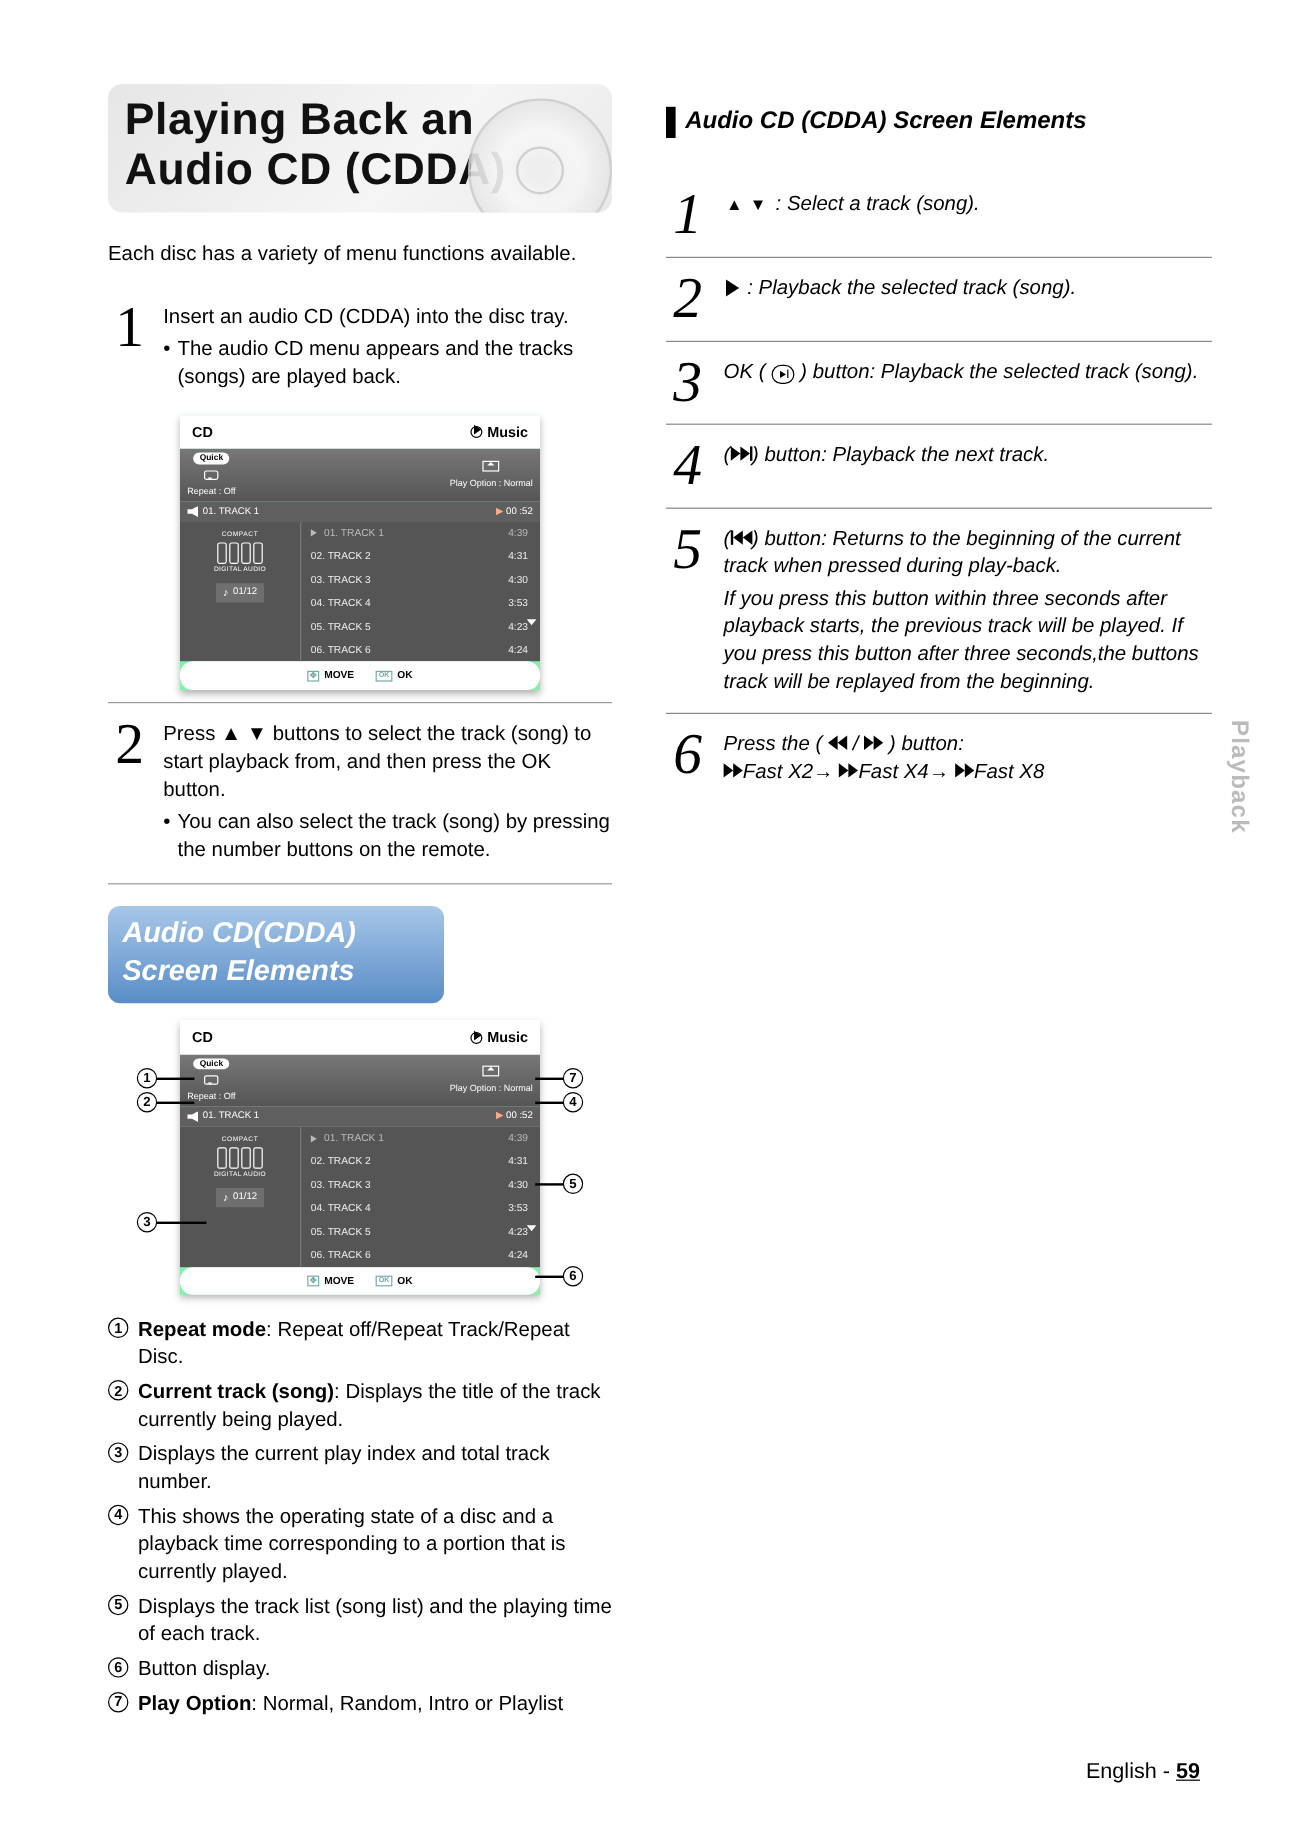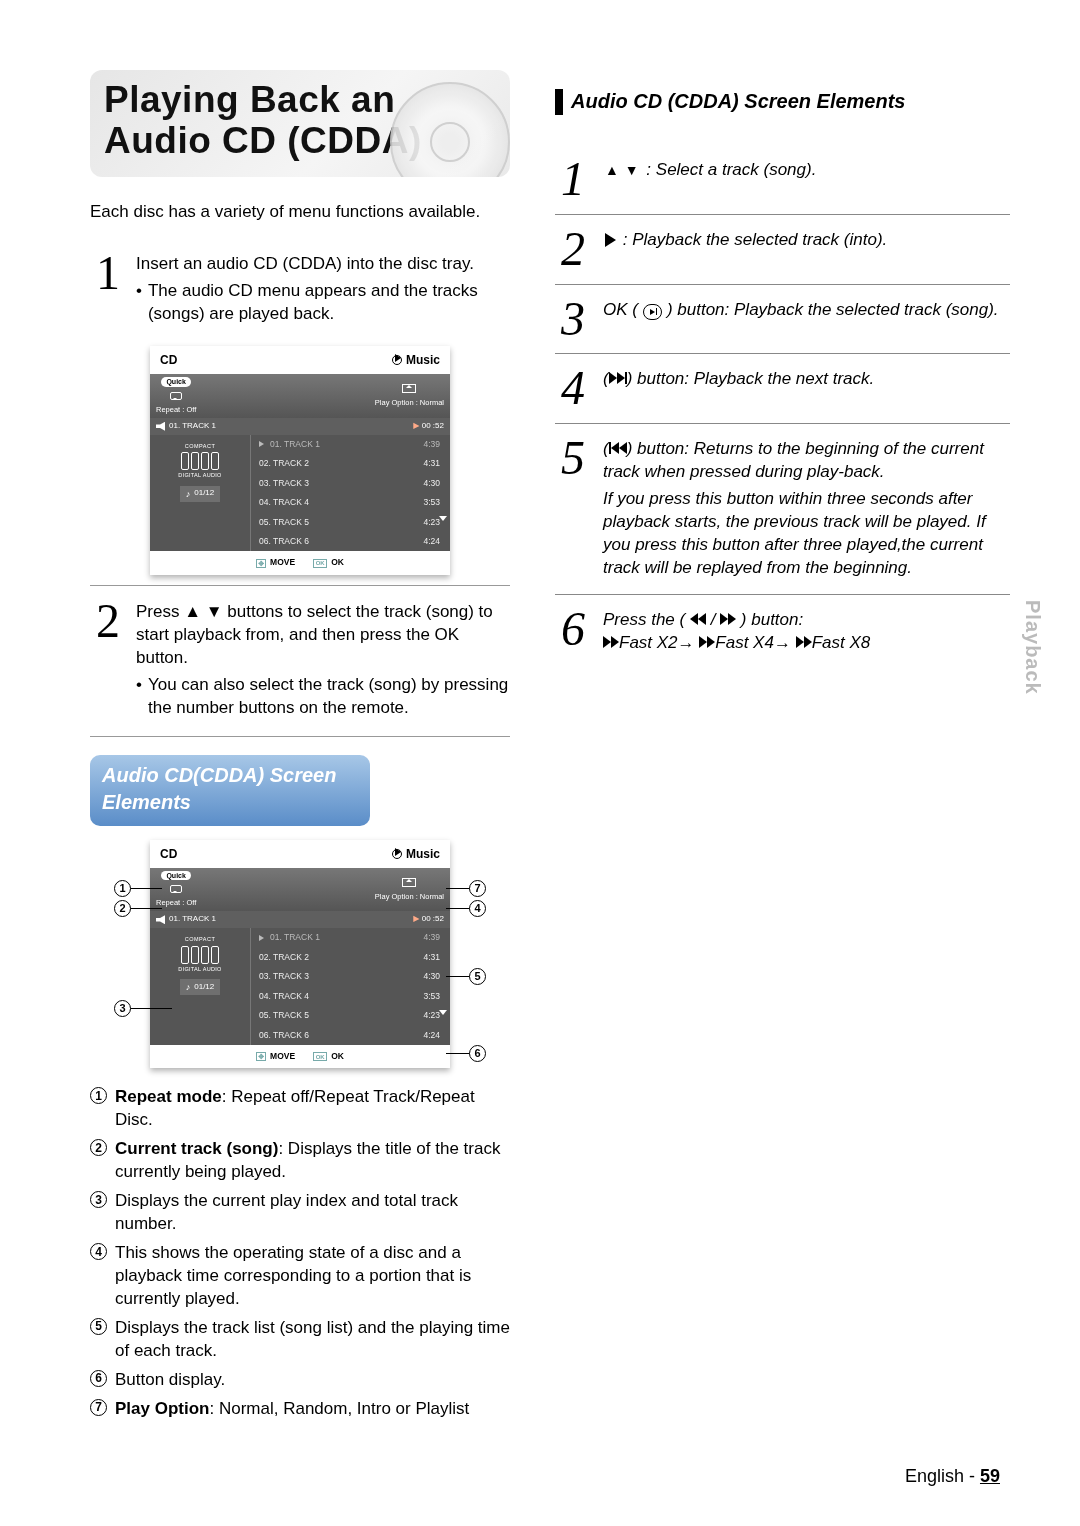--- a/index.html
+++ b/index.html
@@ -81,21 +81,21 @@
   }
   .right-heading .bar {
     width: 8px; height: 26px; background: #000;
   }
 
   .screen-heading {
     background: linear-gradient(#a7c7e7, #5a8dc8);
     color: #fff;
     font-weight: 700;
     font-style: italic;
-    font-size: 20px;
+    font-size: 24px;
     padding: 7px 12px 10px 12px;
     border-radius: 10px;
     display: inline-block;
     margin: 14px 0 14px 0;
     width: 280px;
   }
 
   
   .cd-screen {
     width: 300px;
@@ -154,21 +154,21 @@
     display:flex; justify-content:space-between; padding:4px 10px 4px 8px; font-size:8.5px;
     color:#eee;
   }
   .cd-list .li .lname { display:flex; gap:6px; align-items:center;}
   .cd-list .li .ticon { width:0; height:0; border-left:5px solid #fff; border-top:3px solid transparent; border-bottom:3px solid transparent; display:none;}
   .cd-list .li.sel { color:#bbb; }
   .cd-list .li.sel .ticon { display:block; border-left-color:#bbb;}
   .cd-list .scroll { position:absolute; right:3px; bottom:30px; width:0;height:0; border-top:5px solid #fff; border-left:4px solid transparent; border-right:4px solid transparent;}
   .cd-footer {
     background:#fff; color:#000; display:flex; gap:18px; justify-content:center;
-    padding:6px; font-size:8.5px; font-weight:700;
+    padding:6px; font-size:8.5px; font-weight:700;border-radius:11px;
   }
   .cd-footer .btn { display:flex; gap:4px; align-items:center; }
   .cd-footer .arrbox { width:10px; height:9px; border:1px solid #7aa; display:flex; align-items:center; justify-content:center; font-size:7px; color:#7aa;}
   .cd-footer .okbox { width:14px; height:9px; border:1px solid #7aa; color:#7aa; font-size:6px; display:flex; align-items:center; justify-content:center;}
 
   
   .cd-wrap { position: relative; width: 300px; margin: 0 auto 18px auto;}
   .callout {
     position: absolute; width:17px; height:17px; border:1.5px solid #000; border-radius:50%;
     font-size:11px; font-weight:700; display:flex; align-items:center; justify-content:center; background:#fff;
@@ -526,21 +526,21 @@
         <span class="sym updown">▲ ▼</span>
         <span> : Select a track (song).</span>
       </div>
     </div>
     <div class="right-sep"></div>
 
     <div class="right-step">
       <div class="step-num">2</div>
       <div class="step-body2">
         <span class="sym tri-r"></span>
-        <span> : Playback the selected track (into).</span>
+        <span> : Playback the selected track (song).</span>
       </div>
     </div>
     <div class="right-sep"></div>
 
     <div class="right-step">
       <div class="step-num">3</div>
       <div class="step-body2">
         <span>OK (</span>
         <span class="okbtn">
             <span class="p"></span>
@@ -564,21 +564,21 @@
     <div class="right-sep"></div>
 
     <div class="right-step">
       <div class="step-num">5</div>
       <div class="step-body2">
         (<span class="ff-prev">
             <span class="bar3"></span>
             <span class="t"></span>
             <span class="t"></span>
           </span><span>) button: Returns to the beginning of the current track when pressed during play-back.</span>
-        <span class="fl">If you press this button within three seconds after playback starts, the previous track will be played. If you press this button after three played,the current track will be replayed from the beginning.</span>
+        <span class="fl">If you press this button within three seconds after playback starts, the previous track will be played. If you press this button after three seconds,the buttons track will be replayed from the beginning.</span>
       </div>
     </div>
     <div class="right-sep"></div>
 
     <div class="right-step">
       <div class="step-num">6</div>
       <div class="step-body2">
         <span>Press the (</span>
         <span class="dbl-l">
             <span class="t"></span>

